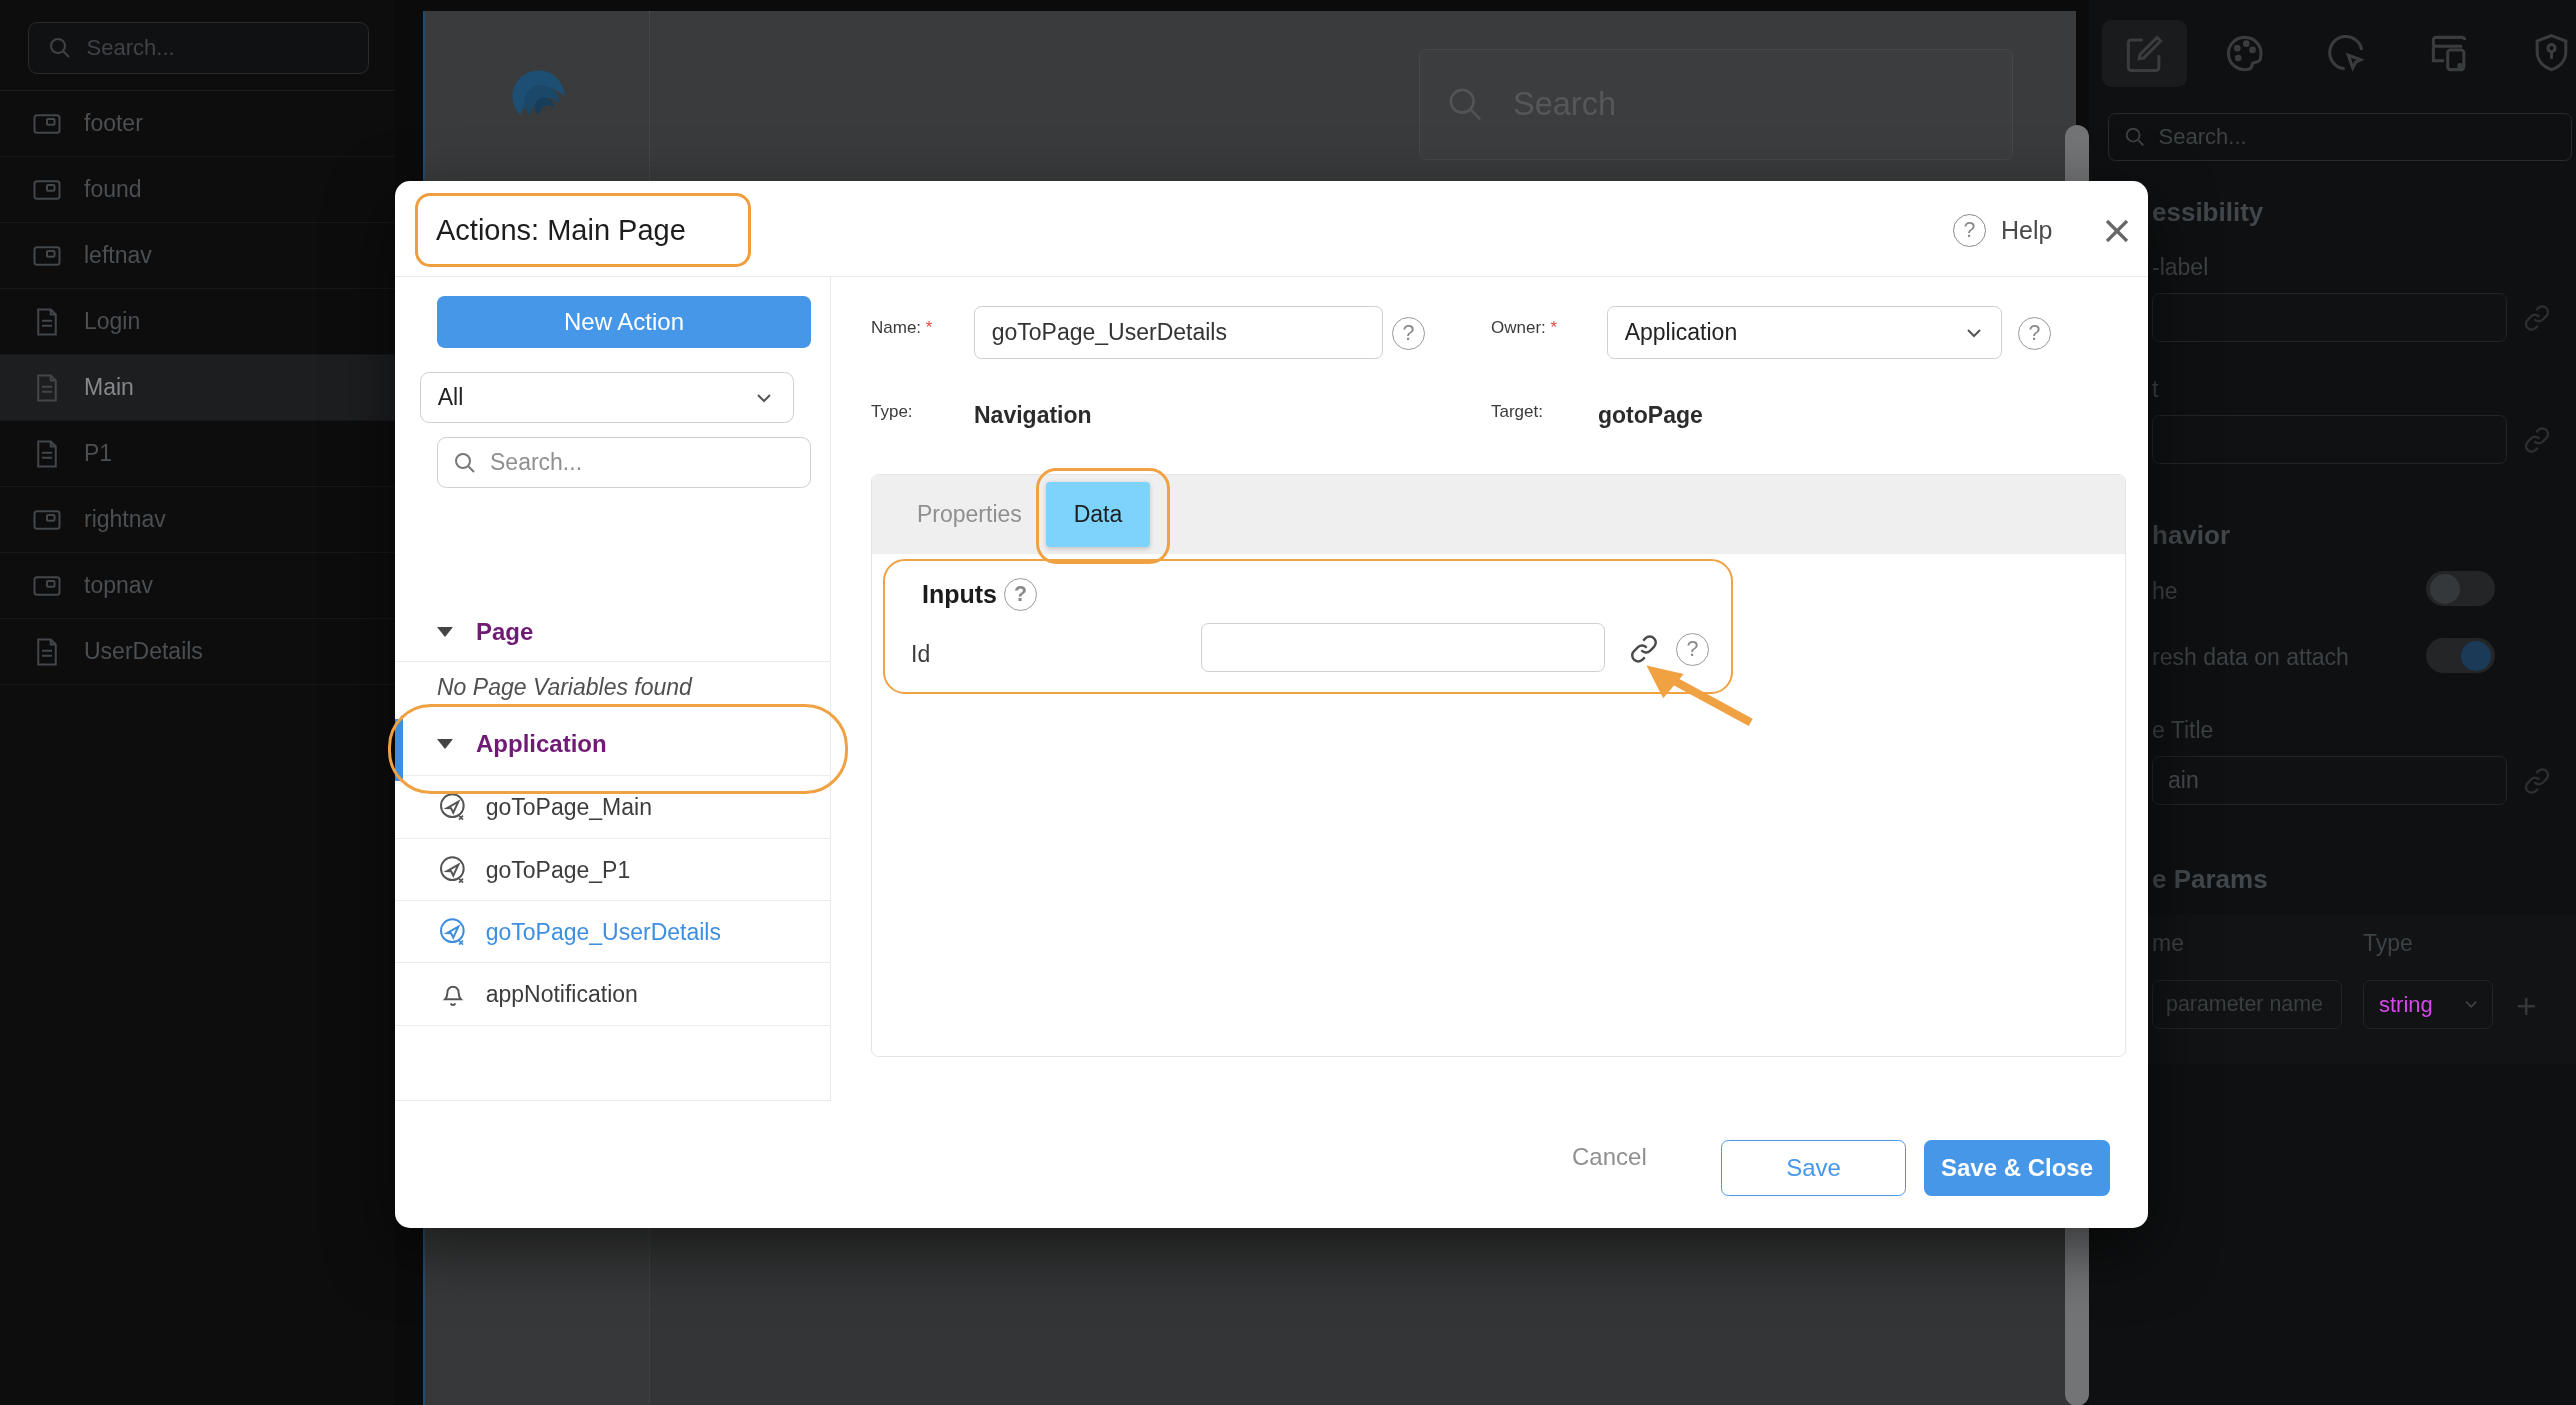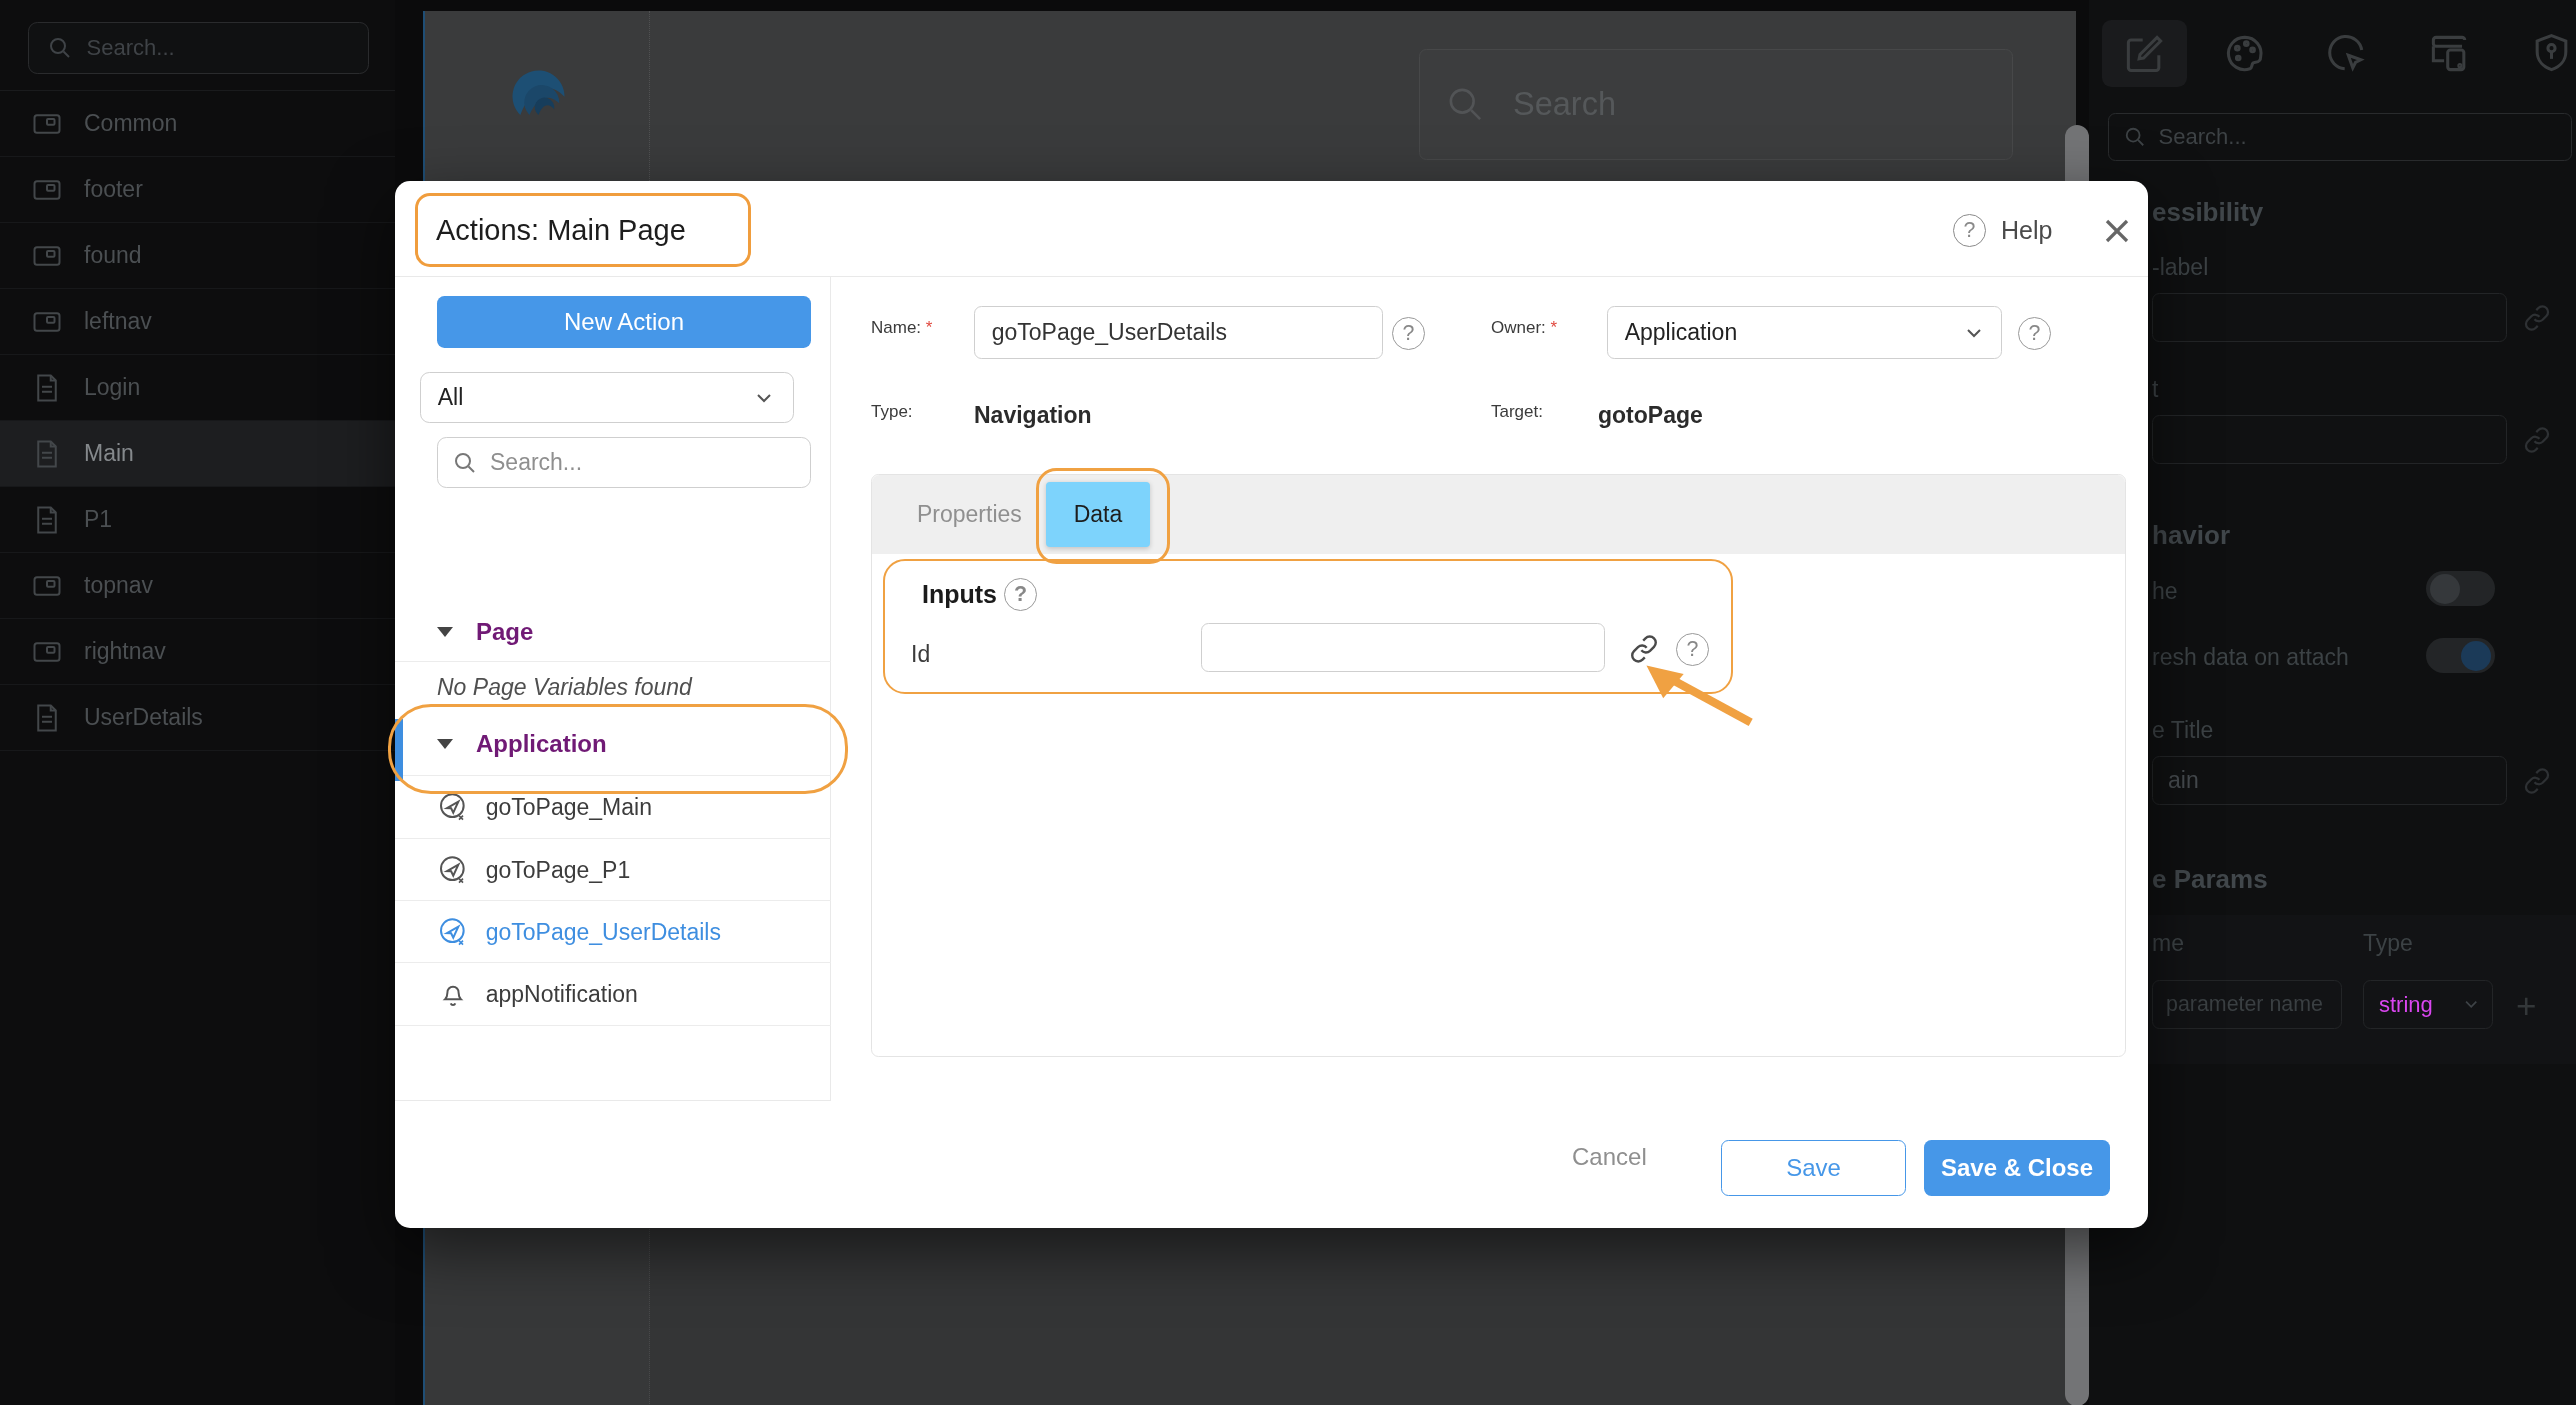--- a/index.html
+++ b/index.html
@@ -130,27 +130,20 @@
           <line x1="15.5" y1="15.5" x2="21" y2="21"></line>
         </svg>
       <span>Search...</span>
     </div>
     <div class="sb-list">
       <div class="sb-item">
         <svg viewBox="0 0 24 24" fill="none" stroke-width="1.6">
             <rect x="2" y="5" width="20" height="14" rx="2"></rect>
             <rect x="12" y="8" width="6" height="4.5" rx="0.8"></rect>
           </svg>
-        <span>Common</span>
-      </div>
-      <div class="sb-item">
-        <svg viewBox="0 0 24 24" fill="none" stroke-width="1.6">
-            <rect x="2" y="5" width="20" height="14" rx="2"></rect>
-            <rect x="12" y="8" width="6" height="4.5" rx="0.8"></rect>
-          </svg>
         <span>footer</span>
       </div>
       <div class="sb-item">
         <svg viewBox="0 0 24 24" fill="none" stroke-width="1.6">
             <rect x="2" y="5" width="20" height="14" rx="2"></rect>
             <rect x="12" y="8" width="6" height="4.5" rx="0.8"></rect>
           </svg>
         <span>found</span>
       </div>
       <div class="sb-item">
@@ -185,28 +178,28 @@
             <line x1="8" y1="11" x2="16" y2="11"></line>
             <line x1="8" y1="15" x2="16" y2="15"></line>
           </svg>
         <span>P1</span>
       </div>
       <div class="sb-item">
         <svg viewBox="0 0 24 24" fill="none" stroke-width="1.6">
             <rect x="2" y="5" width="20" height="14" rx="2"></rect>
             <rect x="12" y="8" width="6" height="4.5" rx="0.8"></rect>
           </svg>
-        <span>topnav</span>
+        <span>rightnav</span>
       </div>
       <div class="sb-item">
         <svg viewBox="0 0 24 24" fill="none" stroke-width="1.6">
             <rect x="2" y="5" width="20" height="14" rx="2"></rect>
             <rect x="12" y="8" width="6" height="4.5" rx="0.8"></rect>
           </svg>
-        <span>rightnav</span>
+        <span>topnav</span>
       </div>
       <div class="sb-item">
         <svg viewBox="0 0 24 24" fill="none" stroke-width="1.6">
             <path d="M5 2h10l4 4v16H5z"></path>
             <path d="M15 2v4h4"></path>
             <line x1="8" y1="11" x2="16" y2="11"></line>
             <line x1="8" y1="15" x2="16" y2="15"></line>
           </svg>
         <span>UserDetails</span>
       </div>

